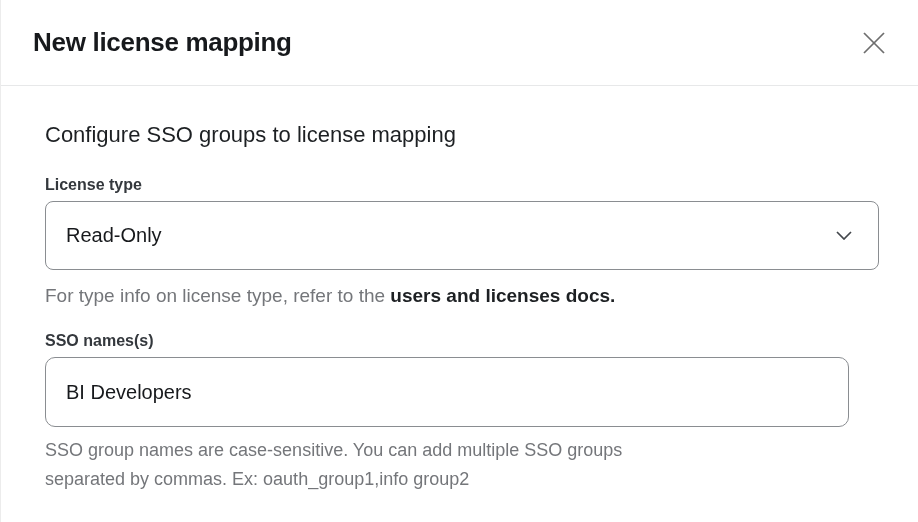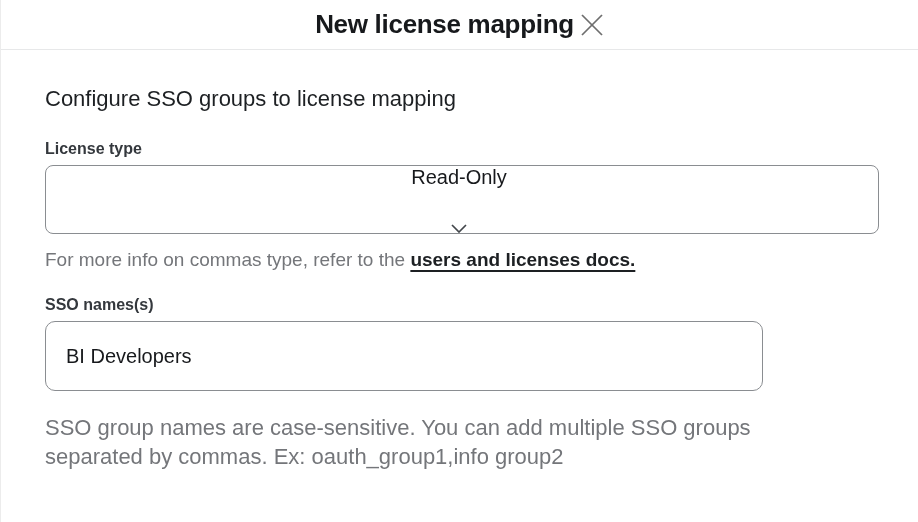--- a/index.html
+++ b/index.html
@@ -9,24 +9,24 @@
     width: 918px; height: 522px;
     color: #17191c;
   }
   .modal {
     width: 918px; height: 522px;
     background: #ffffff;
     border-left: 1px solid #ececec;
     overflow: hidden;
   }
   .modal-header {
-    height: 50px;
+    height: 86px;
     display: flex;
     align-items: center;
-    justify-content: center;
+    justify-content: space-between;
     padding: 0 26px 0 32px;
     border-bottom: 1px solid #e7e8e9;
   }
   .modal-title {
     font-size: 26px;
     font-weight: 700;
     letter-spacing: -0.3px;
     color: #17191c;
   }
   .close-button {
@@ -57,56 +57,54 @@
     width: 834px;
     height: 69px;
     border: 1px solid #8a8d91;
     border-radius: 8px;
     background: #ffffff;
     display: flex;
     align-items: center;
     justify-content: space-between;
     padding: 0 26px 0 20px;
     cursor: pointer;
-    flex-direction: column;
   }
   .combobox-value {
     font-size: 20px;
     color: #17191c;
   }
   .help-text {
     margin-top: 13px;
     margin-bottom: 24px;
     font-size: 19px;
     color: #74767a;
     line-height: 25px;
   }
   .help-link {
     color: #1d2023;
     font-weight: 700;
-    text-decoration: underline;
     text-underline-offset: 4px;
     text-decoration-thickness: 1.5px;
     cursor: pointer;
   }
   .text-input {
-    width: 718px;
+    width: 804px;
     height: 70px;
     border: 1px solid #8a8d91;
     border-radius: 10px;
     background: #ffffff;
     padding: 0 20px;
     font-size: 20px;
     color: #17191c;
     font-family: "Liberation Sans", sans-serif;
     outline: none;
   }
   .help-text-multiline {
-    margin-top: 22px;
-    font-size: 22px;
+    margin-top: 9px;
+    font-size: 18px;
     color: #74767a;
     line-height: 29px;
   }
   .help-line { display: block; }
 </style>
 </head>
 <body>
 
 <div class="modal">
 
@@ -131,21 +129,21 @@
     <div class="combobox" role="combobox" aria-expanded="false">
       <span class="combobox-value">Read-Only</span>
       <span style="display:flex;">
         <svg width="16" height="9" viewBox="0 0 16 9" fill="none">
           <path d="M1 1 L8 8 L15 1" stroke="#43474c" stroke-width="1.7" fill="none"></path>
         </svg>
       </span>
     </div>
 
     <div class="help-text">
-      <span>For more info on commas type, refer to the </span><a class="help-link">users and licenses docs.</a>
+      <span>For type info on license type, refer to the </span><a class="help-link">users and licenses docs.</a>
     </div>
 
     <div class="field-label">SSO names(s)</div>
 
     <input class="text-input" type="text" value="BI Developers" style="">
 
     <div class="help-text-multiline">
       <span class="help-line">SSO group names are case-sensitive. You can add multiple SSO groups</span>
       <span class="help-line">separated by commas. Ex: oauth_group1,info group2</span>
     </div>

